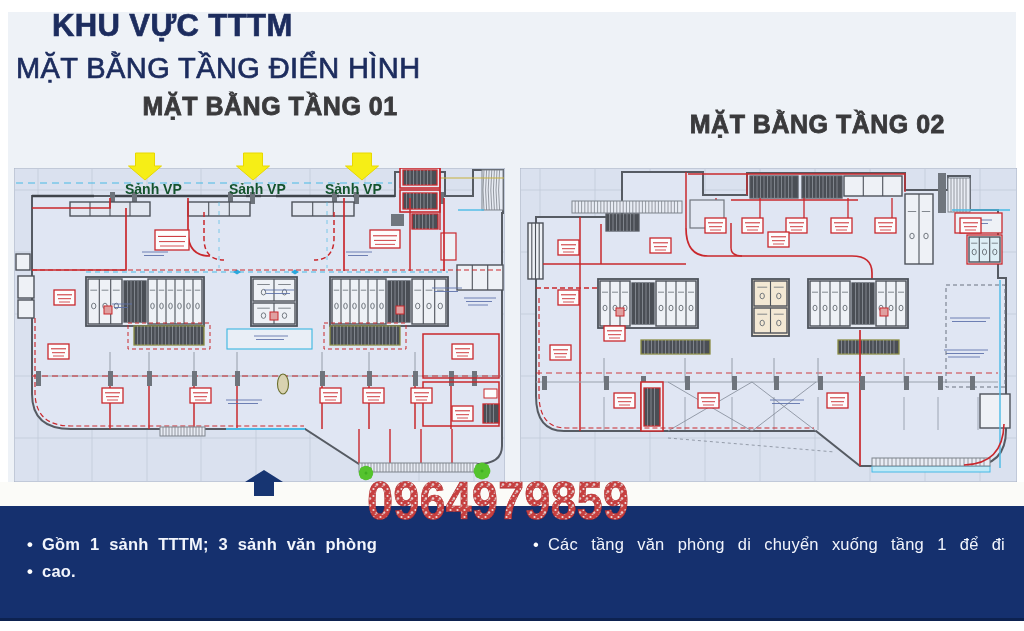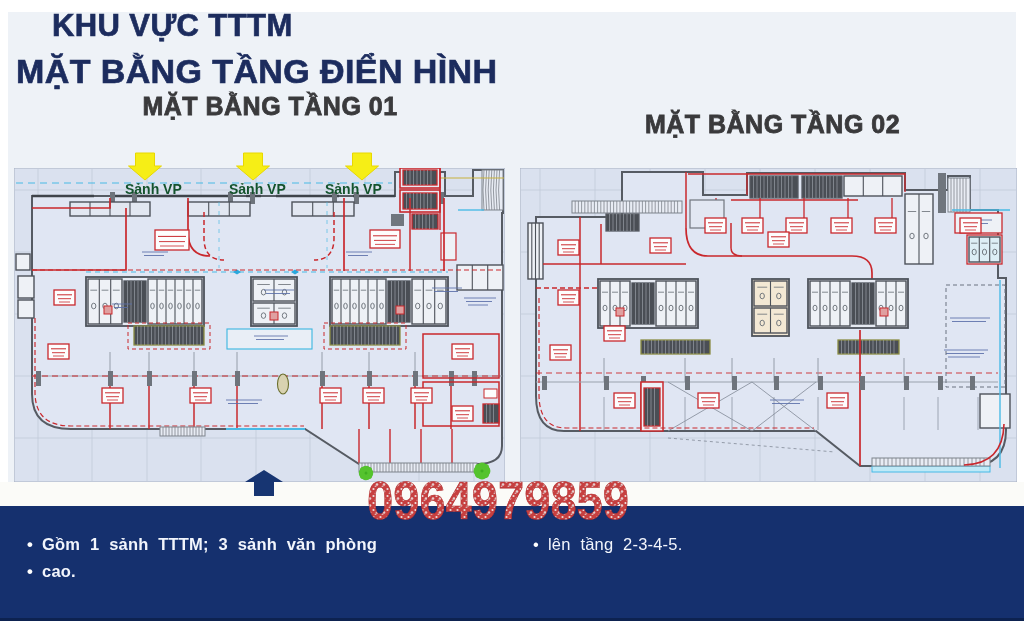--- a/index.html
+++ b/index.html
@@ -1,22 +1,22 @@
 <!DOCTYPE html>
 <html><head>
 <meta charset="utf-8">
 <style>
   html,body { margin:0; padding:0; }
   body { width:1024px; height:631px; position:relative; background:#ffffff;
          font-family:"Liberation Sans", sans-serif; overflow:hidden; }
   .panel { position:absolute; left:8px; top:12px; width:1008px; height:494px; background:#eef2f7; }
   .h1 { position:absolute; left:16px; top:8px; font-size:31px; font-weight:800; color:#1c2c5e; letter-spacing:0.4px;margin-left:36px; -webkit-text-stroke:0.7px #1c2c5e; }
-  .h2 { position:absolute; left:16px; top:52px; font-size:34px; font-weight:700; color:#1c2c5e; letter-spacing:0.4px; -webkit-text-stroke:0.7px #1c2c5e; }
+  .h2 { position:absolute; left:16px; top:52px; font-size:29px; font-weight:400; color:#1c2c5e; letter-spacing:0.4px; -webkit-text-stroke:0.7px #1c2c5e; }
   .t1 { position:absolute; left:100px; top:92px; width:340px; text-align:center; font-size:25px; font-weight:800; color:#3a3a3c; letter-spacing:0.5px; -webkit-text-stroke:0.8px #3a3a3c; }
-  .t2 { position:absolute; left:600px; top:110px; width:345px; text-align:center; font-size:25px; font-weight:800; color:#3a3a3c; letter-spacing:0.5px; -webkit-text-stroke:0.8px #3a3a3c; }
+  .t2 { position:absolute; left:600px; top:110px; width:345px; text-align:right; font-size:25px; font-weight:800; color:#3a3a3c; letter-spacing:0.5px; -webkit-text-stroke:0.8px #3a3a3c; }
   .lbl { position:absolute; font-size:14px; font-weight:600; color:#14532d; }
   .whitestrip { position:absolute; left:0; top:482px; width:1024px; height:24px; background:#fbfbf8; }
   .band { position:absolute; left:0; top:506px; width:1024px; height:112px; background:#15306e; }
   .bandline { position:absolute; left:0; top:618px; width:1024px; height:3px; background:#0d2250; }
   .bullets { position:absolute; top:531px; color:#f2f5fc; font-size:16.5px; line-height:27px; word-spacing:5px; letter-spacing:0.2px; }
   .bullets ul { margin:0; padding-left:17px; list-style:none; }
   .bullets li { position:relative; }
   .bullets li::before { content:"\2022"; position:absolute; left:-15px; color:#fff; }
   .jl { text-align:justify; text-align-last:justify; }
   .b1 { left:25px; width:477px;font-weight:bold; }
@@ -890,21 +890,21 @@
     <ul>
     <li>Gồm 1 sảnh TTTM; 3 sảnh văn phòng</li>
     <li>
         <div>cao.</div>
       </li>
   </ul>
   </div>
   <div class="bullets b2">
     <ul>
     <li>
-        <div>lên tầng 2-3-4-5.</div>
+        <div class="jl">Các tầng văn phòng di chuyển xuống tầng 1 để đi</div>
       </li>
   </ul>
   </div>
 
   <svg style="position:absolute;left:358px;top:466px" width="280" height="60" viewBox="0 0 280 60">
     <defs>
       <pattern id="spk" width="7" height="7" patternUnits="userSpaceOnUse">
         <rect width="7" height="7" fill="#c74040"></rect>
         <circle cx="1.5" cy="2" r="1.1" fill="#eddcdc"></circle>
         <circle cx="5" cy="4.5" r="1.3" fill="#e6cccc"></circle>

